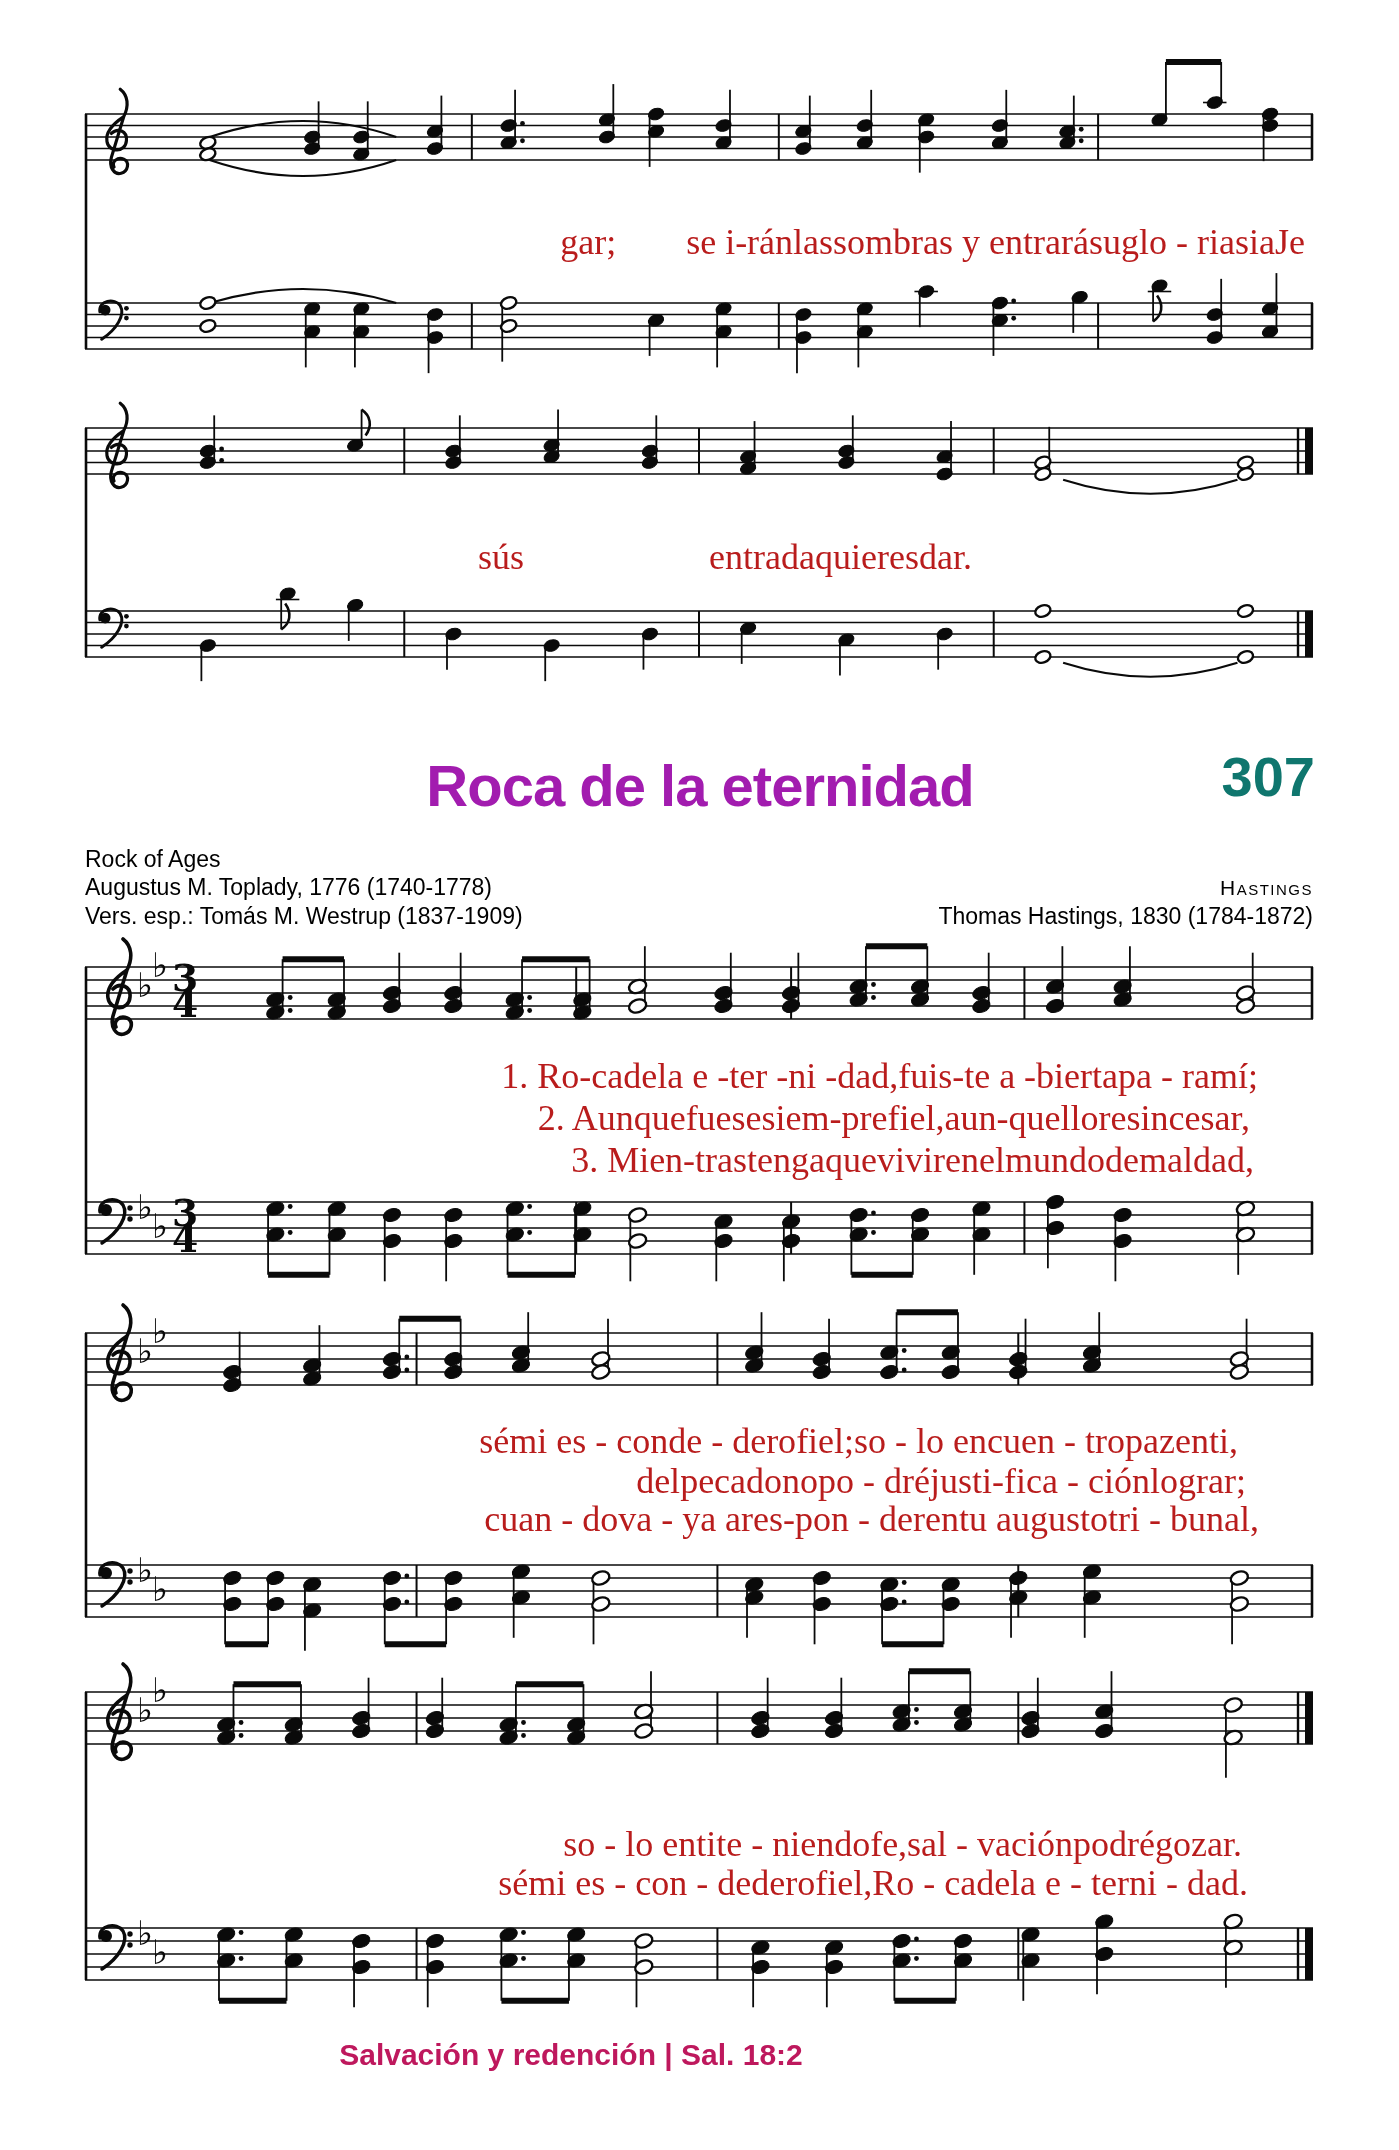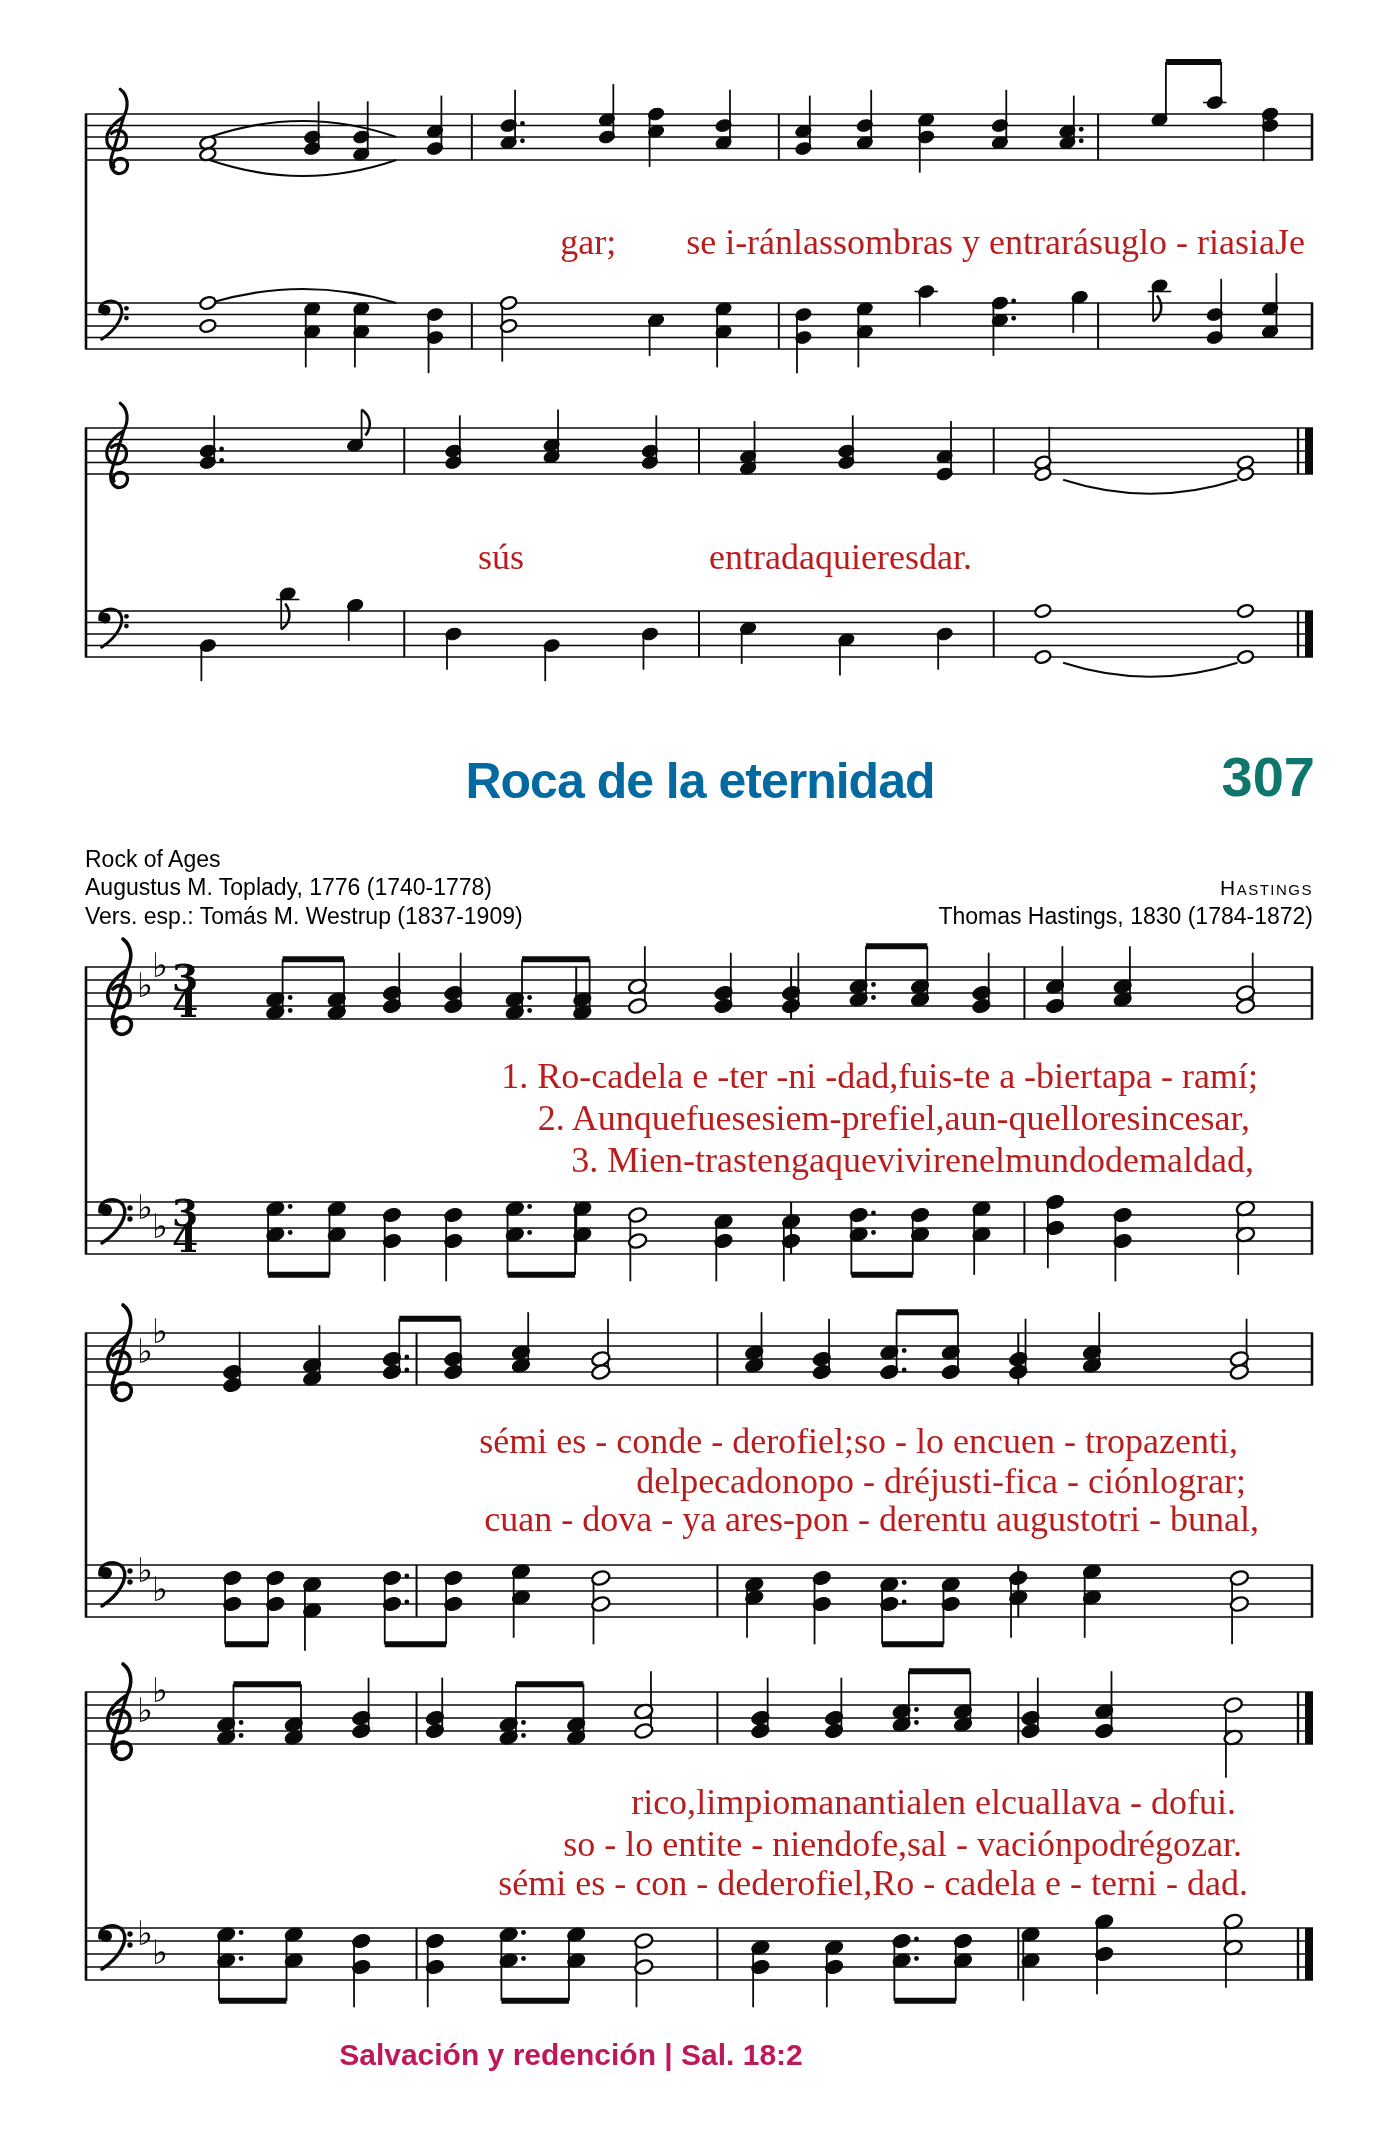--- a/index.html
+++ b/index.html
@@ -3,21 +3,21 @@
 <meta charset="utf-8">
 <style>
   html,body{margin:0;padding:0;background:#e8e8e8;}
   .page{position:relative;width:1399px;height:2150px;background:#ffffff;overflow:hidden;
         font-family:"Liberation Sans", sans-serif;color:#0a0a0a;}
   #music{position:absolute;left:0;top:0;}
   .lyric-line{position:absolute;display:flex;justify-content:flex-end;align-items:baseline;
       font-family:"Liberation Serif", serif;font-size:36px;color:#b91c1c;white-space:nowrap;}
   .lyric-line span{display:inline-block;}
   .hymn-title{position:absolute;left:0;top:752px;width:1008px;text-align:center;
-      font-size:50px;font-weight:700;letter-spacing:-1px;color:#0369a1;}
+      font-size:58px;font-weight:700;letter-spacing:-1px;color:#a21caf;}
   .hymn-number{position:absolute;top:744px;right:84px;font-size:56px;font-weight:800;
       letter-spacing:0;color:#0f766e;}
   .attr{position:absolute;font-size:23px;color:#000000;}
   .attr-left{left:85px;}
   .attr-right{right:86px;text-align:right;}
   .tune-name{font-variant:small-caps;letter-spacing:1.5px;font-size:21px;}
   .footer-line{position:absolute;left:0;top:2038px;width:1142px;text-align:center;
       font-size:30px;font-weight:600;color:#be185d;}
 </style>
 </head>
@@ -771,34 +771,20 @@
       <span>cuan - do</span>
       <span>va - ya a</span>
       <span>res-pon - der</span>
       <span>en</span>
       <span>tu au</span>
       <span>gus</span>
       <span>to</span>
       <span>tri - bu</span>
       <span>nal,</span>
     </div>
-  <div class="lyric-line" id="v3-l1" style="top: 1781px; left: 132px; width: 1104px;">
-      <span>ri</span>
-      <span>co,</span>
-      <span>lim</span>
-      <span>pio</span>
-      <span>ma</span>
-      <span>nan</span>
-      <span>tial</span>
-      <span>en el</span>
-      <span>cual</span>
-      <span>la</span>
-      <span>va - do</span>
-      <span>fui.</span>
-    </div>
   <div class="lyric-line" id="v3-l2" style="top: 1823px; left: 132px; width: 1110px;">
       <span>so - lo en</span>
       <span>ti</span>
       <span>te - nien</span>
       <span>do</span>
       <span>fe,</span>
       <span>sal - va</span>
       <span>ción</span>
       <span>po</span>
       <span>dré</span>

